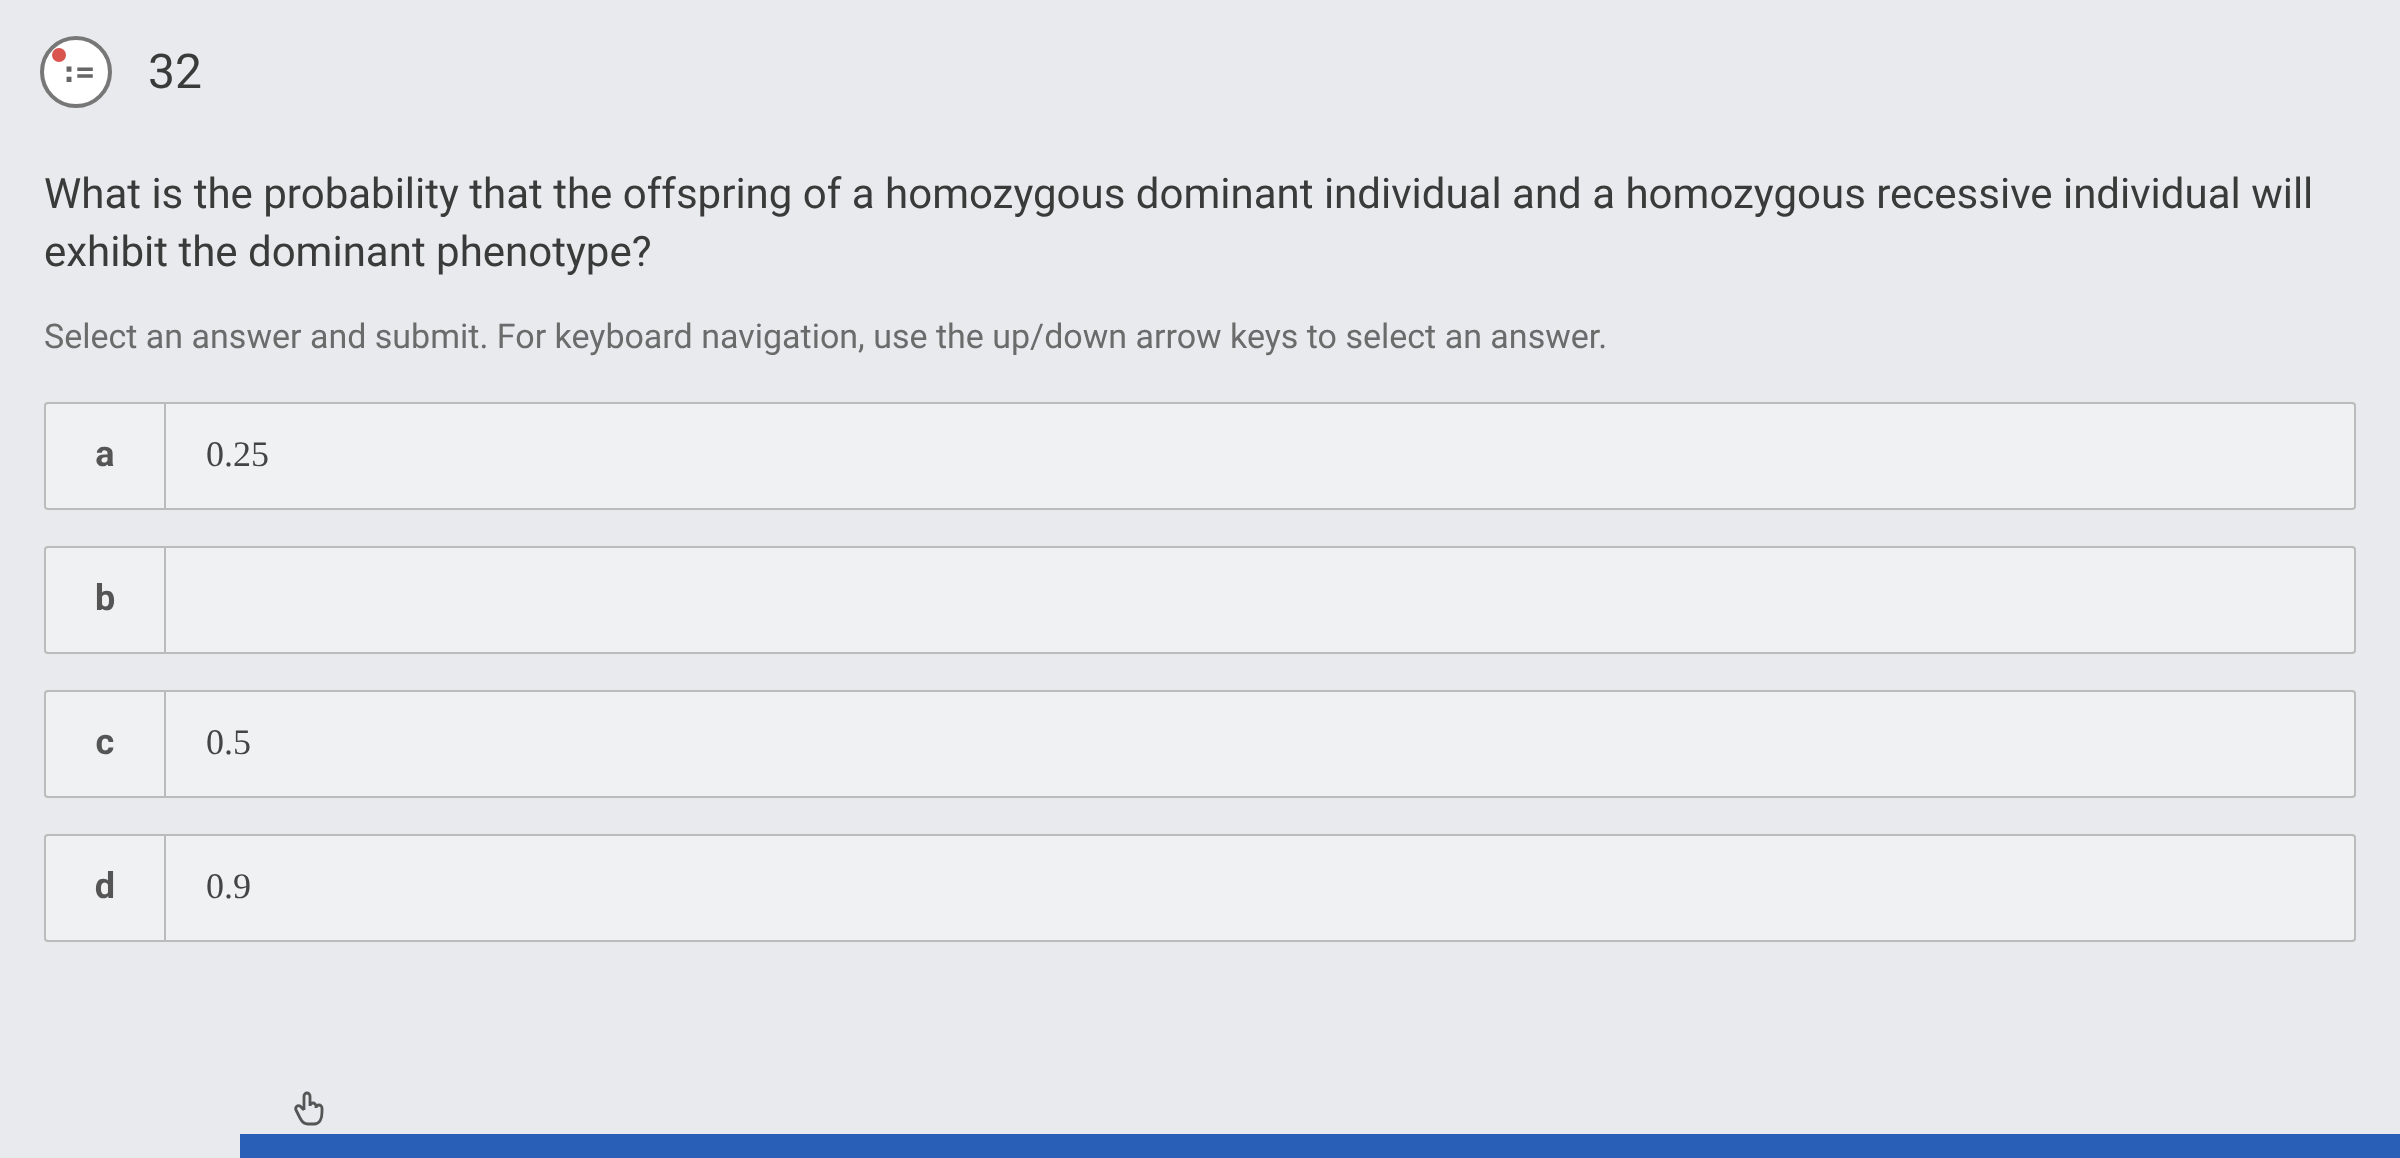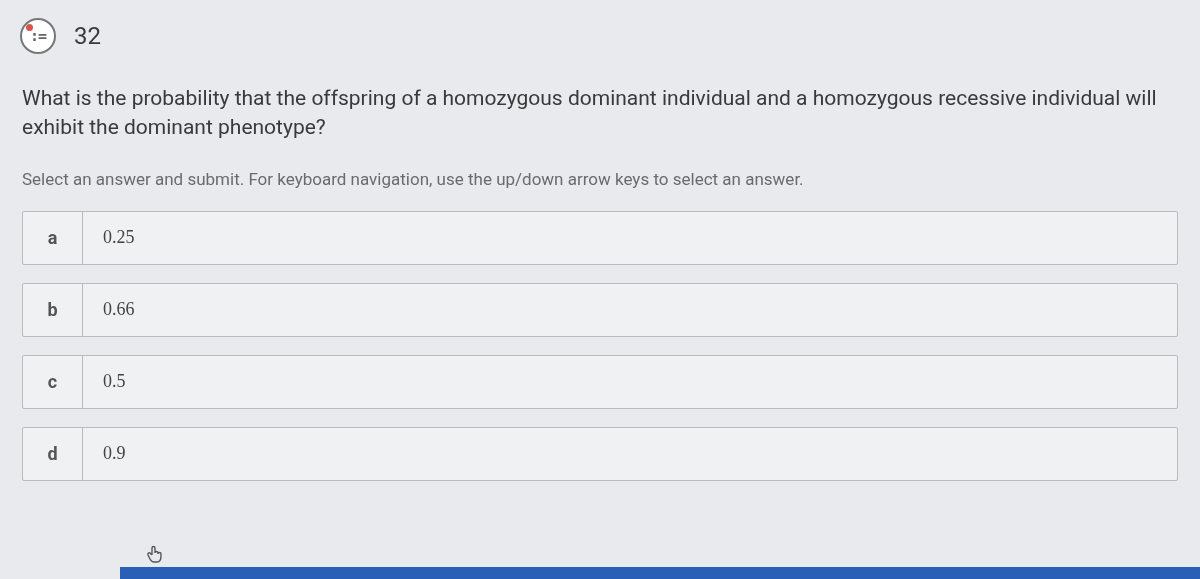--- a/index.html
+++ b/index.html
@@ -54,21 +54,21 @@
       color: #3a3a3a;
       font-weight: 400;
     }
     .content {
       padding: 20px 22px;
     }
     .question-text {
       font-size: 21px;
       color: #3a3a3a;
       line-height: 1.4;
-      margin-bottom: 26px;
+      margin-bottom: 16px;
     }
     .instruction-text {
       font-size: 17px;
       color: #6b6b6b;
       margin-bottom: 22px;
     }
     .options {
       display: flex;
       flex-direction: column;
       gap: 18px;
@@ -131,21 +131,20 @@
   <div class="question-text">What is the probability that the offspring of a homozygous dominant individual and a homozygous recessive individual will exhibit the dominant phenotype?</div>
   <div class="instruction-text">Select an answer and submit. For keyboard navigation, use the up/down arrow keys to select an answer.</div>
 
   <div class="options">
     <div class="option">
       <div class="option-letter">a</div>
       <div class="option-value">0.25</div>
     </div>
     <div class="option">
       <div class="option-letter">b</div>
-      <div class="option-value">0.66</div>
     </div>
     <div class="option">
       <div class="option-letter">c</div>
       <div class="option-value">0.5</div>
     </div>
     <div class="option">
       <div class="option-letter">d</div>
       <div class="option-value">0.9</div>
     </div>
   </div>

